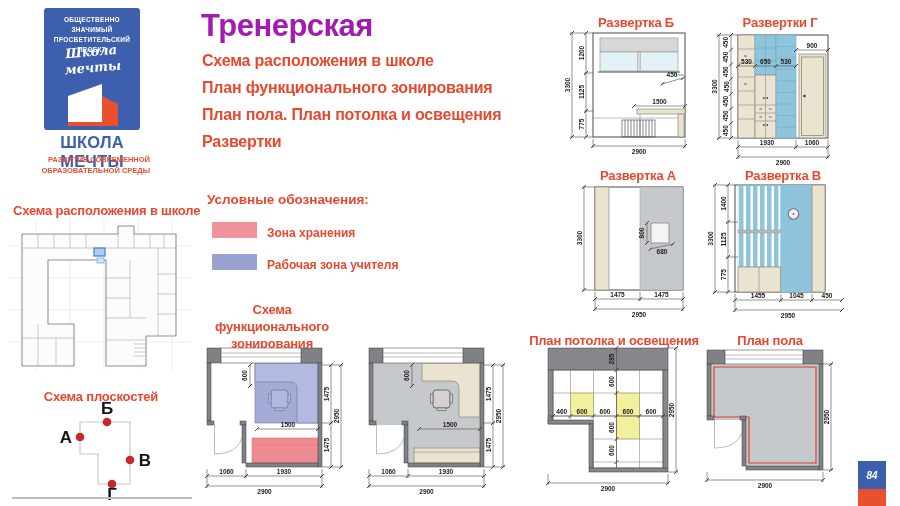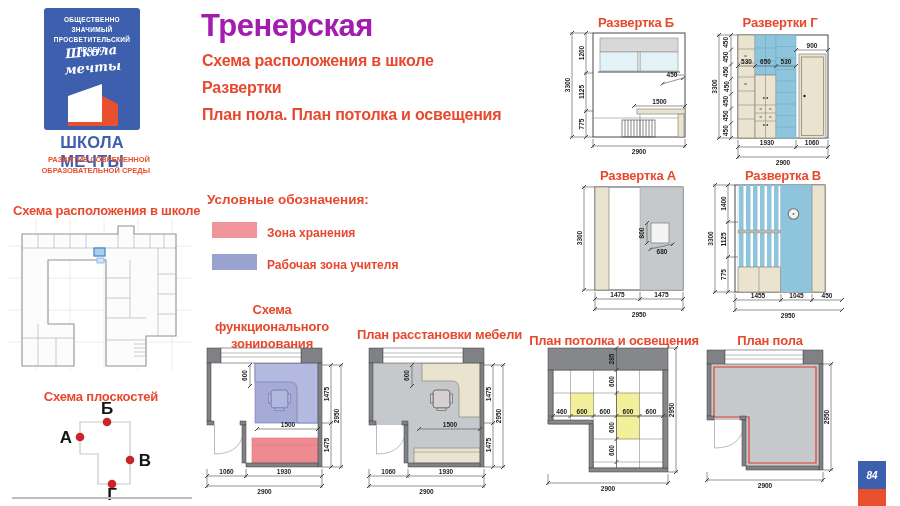--- a/index.html
+++ b/index.html
@@ -83,22 +83,23 @@
   </div>
   <div class="logo-name">ШКОЛА МЕЧТЫ</div>
   <div class="logo-tag">
     <div>РАЗВИТИЕ СОВРЕМЕННОЙ</div>
     <div>ОБРАЗОВАТЕЛЬНОЙ СРЕДЫ</div>
   </div>
 
   <div class="main-title">Тренерская</div>
   <div class="subtitles">
     <div>Схема расположения в школе</div>
+    <div>План функционального зонирования</div>
+    <div>План пола. План потолка и освещения</div>
     <div>Развертки</div>
-    <div>План пола. План потолка и освещения</div>
   </div>
 
   <div class="sec-h" style="left:13px;top:196px;width:180px;">Схема расположения в школе</div>
   <svg style="left:8px;top:218px;" width="184" height="152" viewBox="0 0 184 152">
     <line class="faint" x1="28" y1="0" x2="28" y2="152"></line>
       <line class="faint" x1="62" y1="0" x2="62" y2="152"></line>
     <line class="faint" x1="96" y1="0" x2="96" y2="152"></line>
       <line class="faint" x1="130" y1="0" x2="130" y2="152"></line>
     <line class="faint" x1="164" y1="0" x2="164" y2="152"></line>
     <line class="faint" x1="0" y1="28" x2="184" y2="28"></line>
@@ -212,21 +213,20 @@
       <line x1="129" y1="124" x2="133" y2="120" class="tk"></line>
       <line x1="139" y1="22" x2="143" y2="18" class="tk"></line>
       <line x1="139" y1="124" x2="143" y2="120" class="tk"></line>
       <line x1="5" y1="133" x2="9" y2="129" class="tk"></line>
       <line x1="44" y1="133" x2="48" y2="129" class="tk"></line>
       <line x1="120" y1="133" x2="124" y2="129" class="tk"></line>
       <line x1="5" y1="143" x2="9" y2="139" class="tk"></line>
       <line x1="120" y1="143" x2="124" y2="139" class="tk"></line>
     </svg>
 
-  <div class="sec-h" style="left:357px;top:320px;width:160px;">План расстановки мебели</div>
   <svg style="left:362px;top:345px;" width="150" height="152" viewBox="0 0 150 152">
     <path class="flo" d="M 11 18 H 118 V 118 H 46 V 80 H 11 Z"></path>
     <path class="bei" d="M 60 18 V 36 H 90 Q 97 36 97 44 V 72 H 118 V 18 Z"></path>
     <rect class="bei" x="52" y="103" width="66" height="15"></rect>
     <line class="thin" x1="52" y1="107" x2="118" y2="107"></line>
     <g>
       <rect x="71" y="45" width="17" height="18" rx="3" fill="#d6d0d3" stroke="#55524f" stroke-width=".8"></rect>
       <rect x="68.5" y="49" width="2.5" height="9" fill="#d6d0d3" stroke="#55524f" stroke-width=".6"></rect>
       <rect x="88" y="49" width="2.5" height="9" fill="#d6d0d3" stroke="#55524f" stroke-width=".6"></rect>
       <rect x="75" y="63" width="9" height="2.5" fill="#d6d0d3" stroke="#55524f" stroke-width=".6"></rect>

